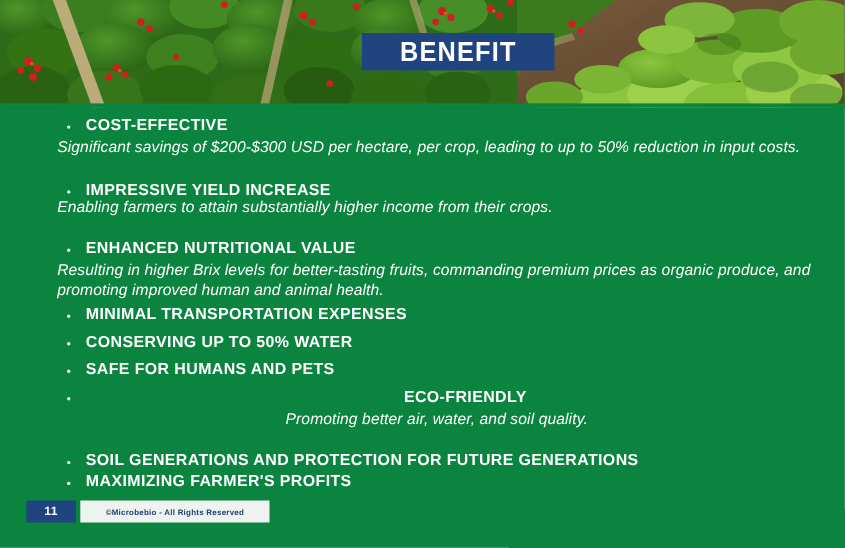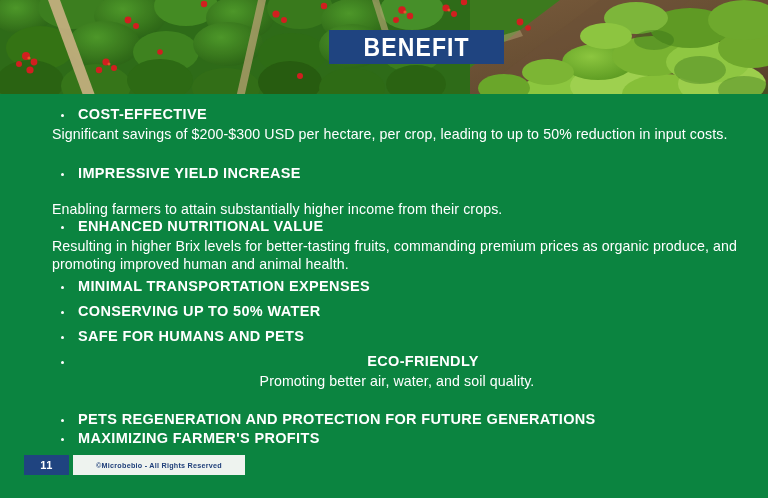--- a/index.html
+++ b/index.html
@@ -88,20 +88,21 @@
     height: 3.4px;
     background: #ffffff;
     border-radius: 50%;
   }
 
   .desc {
     padding-left: 52px;
     padding-right: 26px;
     color: #ffffff;
     font-size: 14.2px;
+    font-style: italic;
     line-height: 1.26;
     letter-spacing: 0.1px;
     font-family: "Liberation Sans", sans-serif;
   }
 
   
   #footer {
     position: absolute;
     left: 24px;
     top: 455px;
@@ -261,21 +262,21 @@
         <span>COST-EFFECTIVE</span>
       </div>
       <div class="desc" style="margin-top:4px;">Significant savings of $200-$300 USD per hectare, per crop, leading to up to 50% reduction in input costs.</div>
     </div>
 
     <div class="block" style="top:67px;">
       <div class="bullet-row">
         <span class="dot"></span>
         <span>IMPRESSIVE YIELD INCREASE</span>
       </div>
-      <div class="desc" style="margin-top:20px;">Enabling farmers to attain substantially higher income from their crops.</div>
+      <div class="desc" style="margin-top:0;">Enabling farmers to attain substantially higher income from their crops.</div>
     </div>
 
     <div class="block" style="top:120px;">
       <div class="bullet-row">
         <span class="dot"></span>
         <span>ENHANCED NUTRITIONAL VALUE</span>
       </div>
       <div class="desc" style="margin-top:4px;">Resulting in higher Brix levels for better-tasting fruits, commanding premium prices as organic produce, and promoting improved human and animal health.</div>
     </div>
 
@@ -304,21 +305,21 @@
       <div class="bullet-row">
         <span class="dot"></span>
         <span>ECO-FRIENDLY</span>
       </div>
       <div class="desc" style="margin-top:4px;">Promoting better air, water, and soil quality.</div>
     </div>
 
     <div class="block" style="top:313px;">
       <div class="bullet-row">
         <span class="dot"></span>
-        <span>PETS REGENERATION AND PROTECTION FOR FUTURE GENERATIONS</span>
+        <span>SOIL GENERATIONS AND PROTECTION FOR FUTURE GENERATIONS</span>
       </div>
     </div>
 
     <div class="block" style="top:332px;">
       <div class="bullet-row">
         <span class="dot"></span>
         <span>MAXIMIZING FARMER'S PROFITS</span>
       </div>
     </div>
 

